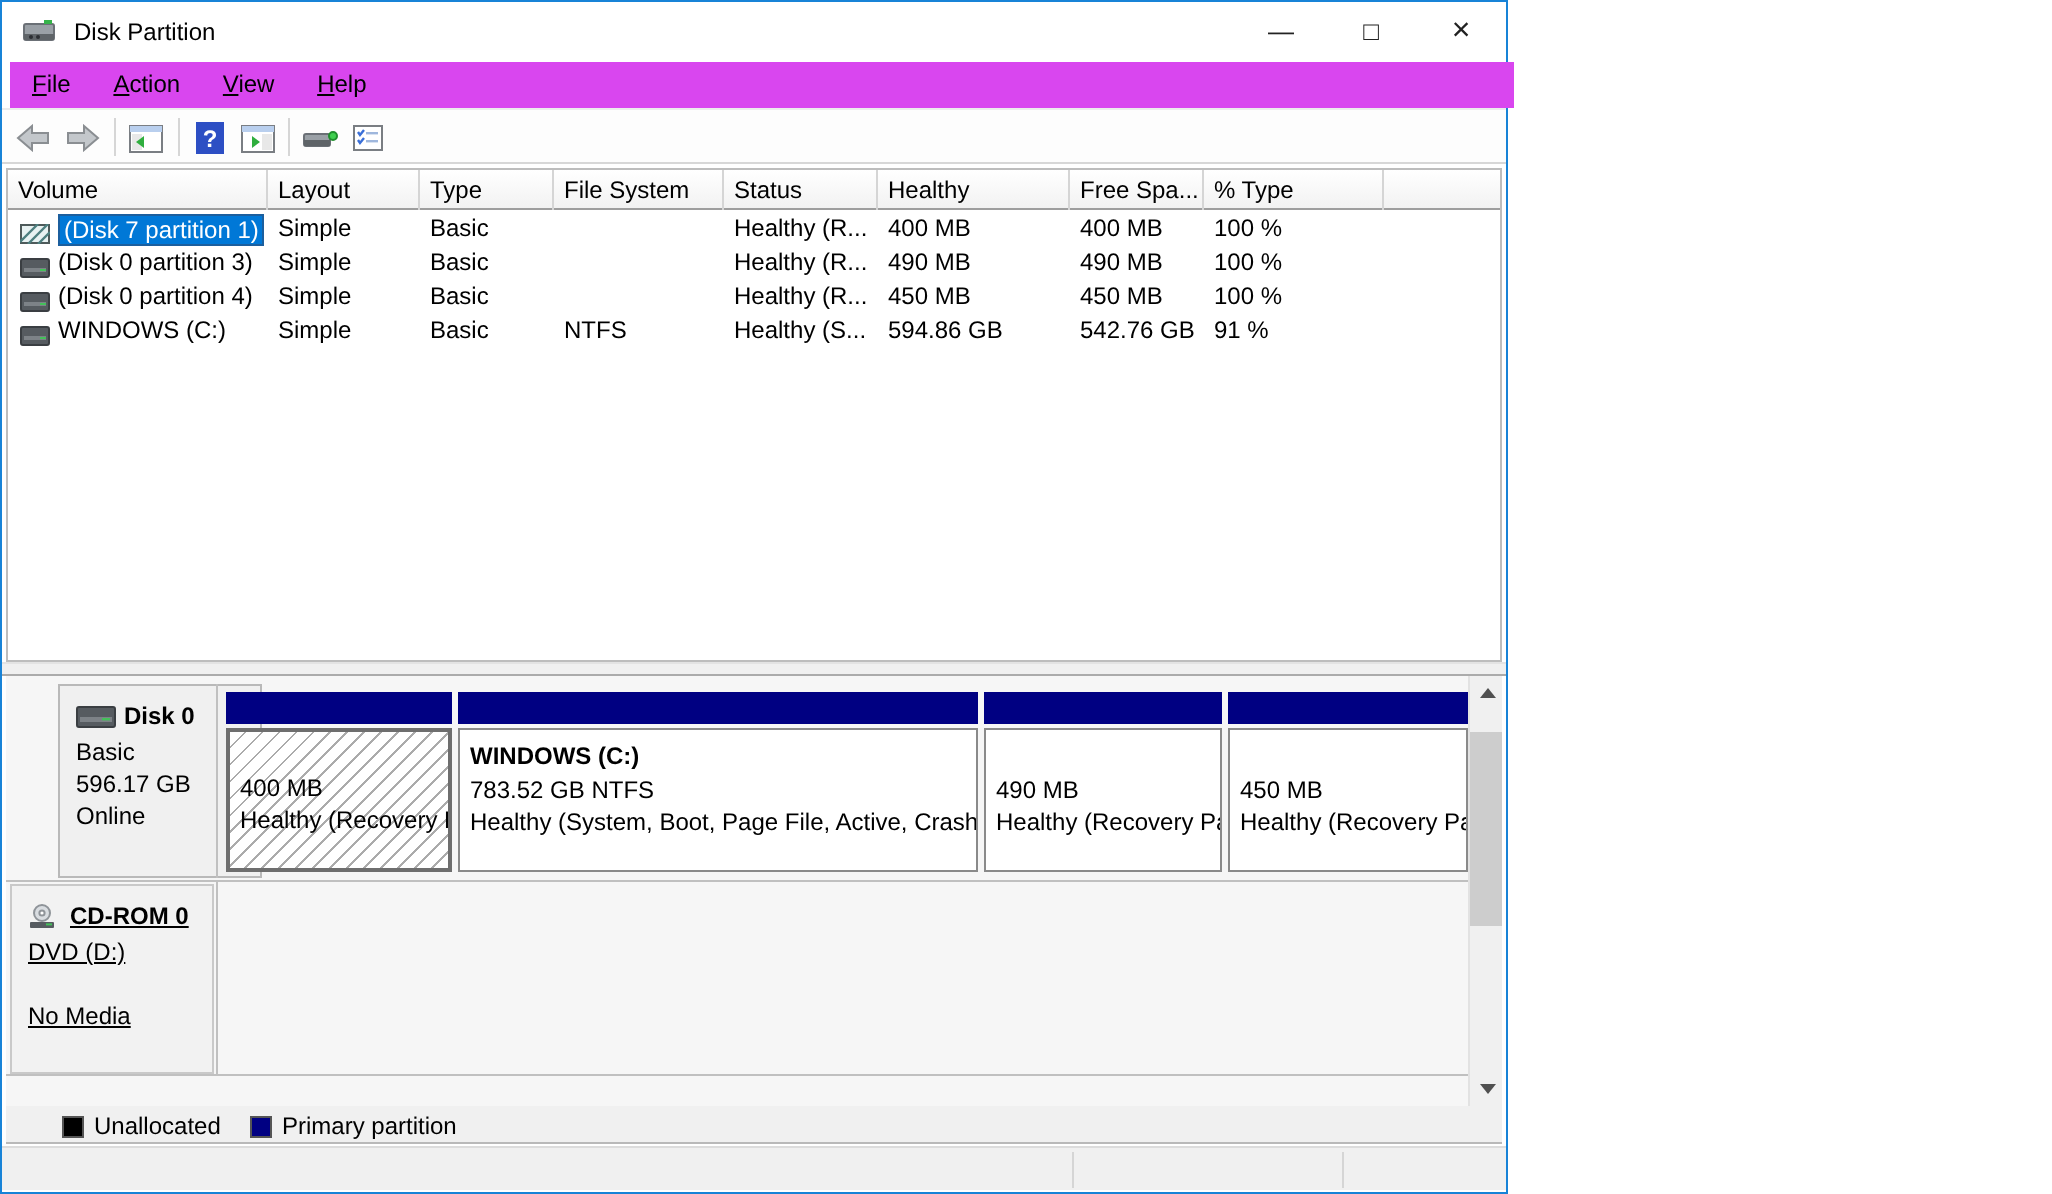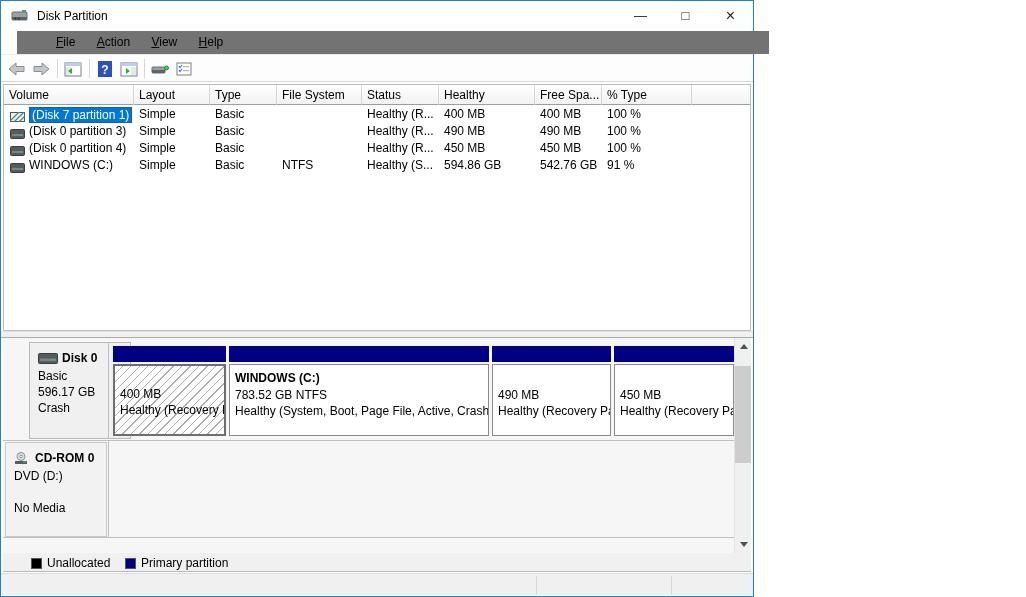--- a/index.html
+++ b/index.html
@@ -10,21 +10,21 @@
   
   .titlebar { position:absolute; left:0; top:0; width:100%; height:30px; background:#ffffff; }
   .title-icon { position:absolute; left:10px; top:7px; width:20px; height:16px; }
   .title-text { position:absolute; left:36px; top:8px; font-size:12px; white-space:nowrap; }
   .winbtn { position:absolute; top:0; width:45px; height:29px; text-align:center; line-height:29px; color:#222; background:#fff; }
   .btn-min { right:90px; font-size:13px; }
   .btn-max { right:45px; font-size:13px; }
   .btn-close { right:0; font-size:16px; }
 
   
-  .menubar { position:absolute; left:16px; top:30px; width:100%; height:23px; background:#737373;padding-left:28px; }
+  .menubar { position:absolute; left:4px; top:30px; width:100%; height:23px; background:#d946ef; }
   .menu-item { display:inline-block; padding:4px 9px 0 9px; height:23px; cursor:default; }
   .menu-item:first-child { margin-left:2px; }
 
   
   .toolbar { position:absolute; left:0; top:53px; width:100%; height:28px; background:#fdfdfd; border-top:1px solid #ececec; border-bottom:1px solid #d7d7d7; }
   .tbtn { position:absolute; top:3px; width:22px; height:22px; display:flex; align-items:center; justify-content:center; }
   .tsep { position:absolute; top:4px; width:1px; height:19px; background:#d6d6d6; }
 
   
   .listview { position:absolute; left:2px; top:83px; width:748px; height:247px; background:#ffffff; border:1px solid #bdbdbd; overflow:hidden; }
@@ -260,21 +260,21 @@
       <div class="head">
         <svg width="20" height="11" viewBox="0 0 20 11">
             <rect x="0.5" y="0.5" width="19" height="10" rx="1" fill="#565b60" stroke="#3a3e42"></rect>
             <rect x="2" y="5.5" width="16" height="2.5" fill="#7d8287"></rect>
             <rect x="13" y="6" width="4" height="1.2" fill="#44c05a"></rect>
           </svg>
         <span>Disk 0</span>
       </div>
       <div>Basic</div>
       <div>596.17 GB</div>
-      <div>Crash</div>
+      <div>Online</div>
     </div>
 
     <div class="pblock" style="left:110px; width:113px;">
       <div class="pbar"></div>
       <div class="pbody hatched">
         <div class="pline" style="padding-top:20px">400 MB</div>
         <div class="pline">Healthy (Recovery Partition)</div>
       </div>
     </div>
 
@@ -301,21 +301,21 @@
         <div class="pline" style="padding-top:22px">450 MB</div>
         <div class="pline">Healthy (Recovery Partition)</div>
       </div>
     </div>
 
     <div class="disk-sep" style="top:102px"></div>
     <div class="vline" style="left:105px; top:4px; height:97px;"></div>
     <div class="vline" style="left:105px; top:103px; height:96px;"></div>
     <div class="disk-sep" style="top:199px"></div>
 
-    <div class="infocell" style="top:104px; height:95px; background:#f2f2f2; border-color:#c9c9c9;">
+    <div class="infocell" style="top:104px; height:95px; background:#f2f2f2; border-color:#c9c9c9;text-decoration:underline;">
       <div class="head">
         <svg width="17" height="13" viewBox="0 0 17 13">
           <circle cx="7" cy="4.5" r="4" fill="#d9dde1" stroke="#8f9499"></circle>
           <circle cx="7" cy="4.5" r="1.3" fill="#fff" stroke="#8f9499"></circle>
           <rect x="1" y="9" width="12" height="3" rx="0.5" fill="#565b60"></rect>
           <rect x="9" y="9.7" width="3" height="1" fill="#44c05a"></rect>
         </svg>
         <span>CD-ROM 0</span>
       </div>
       <div>DVD (D:)</div>

